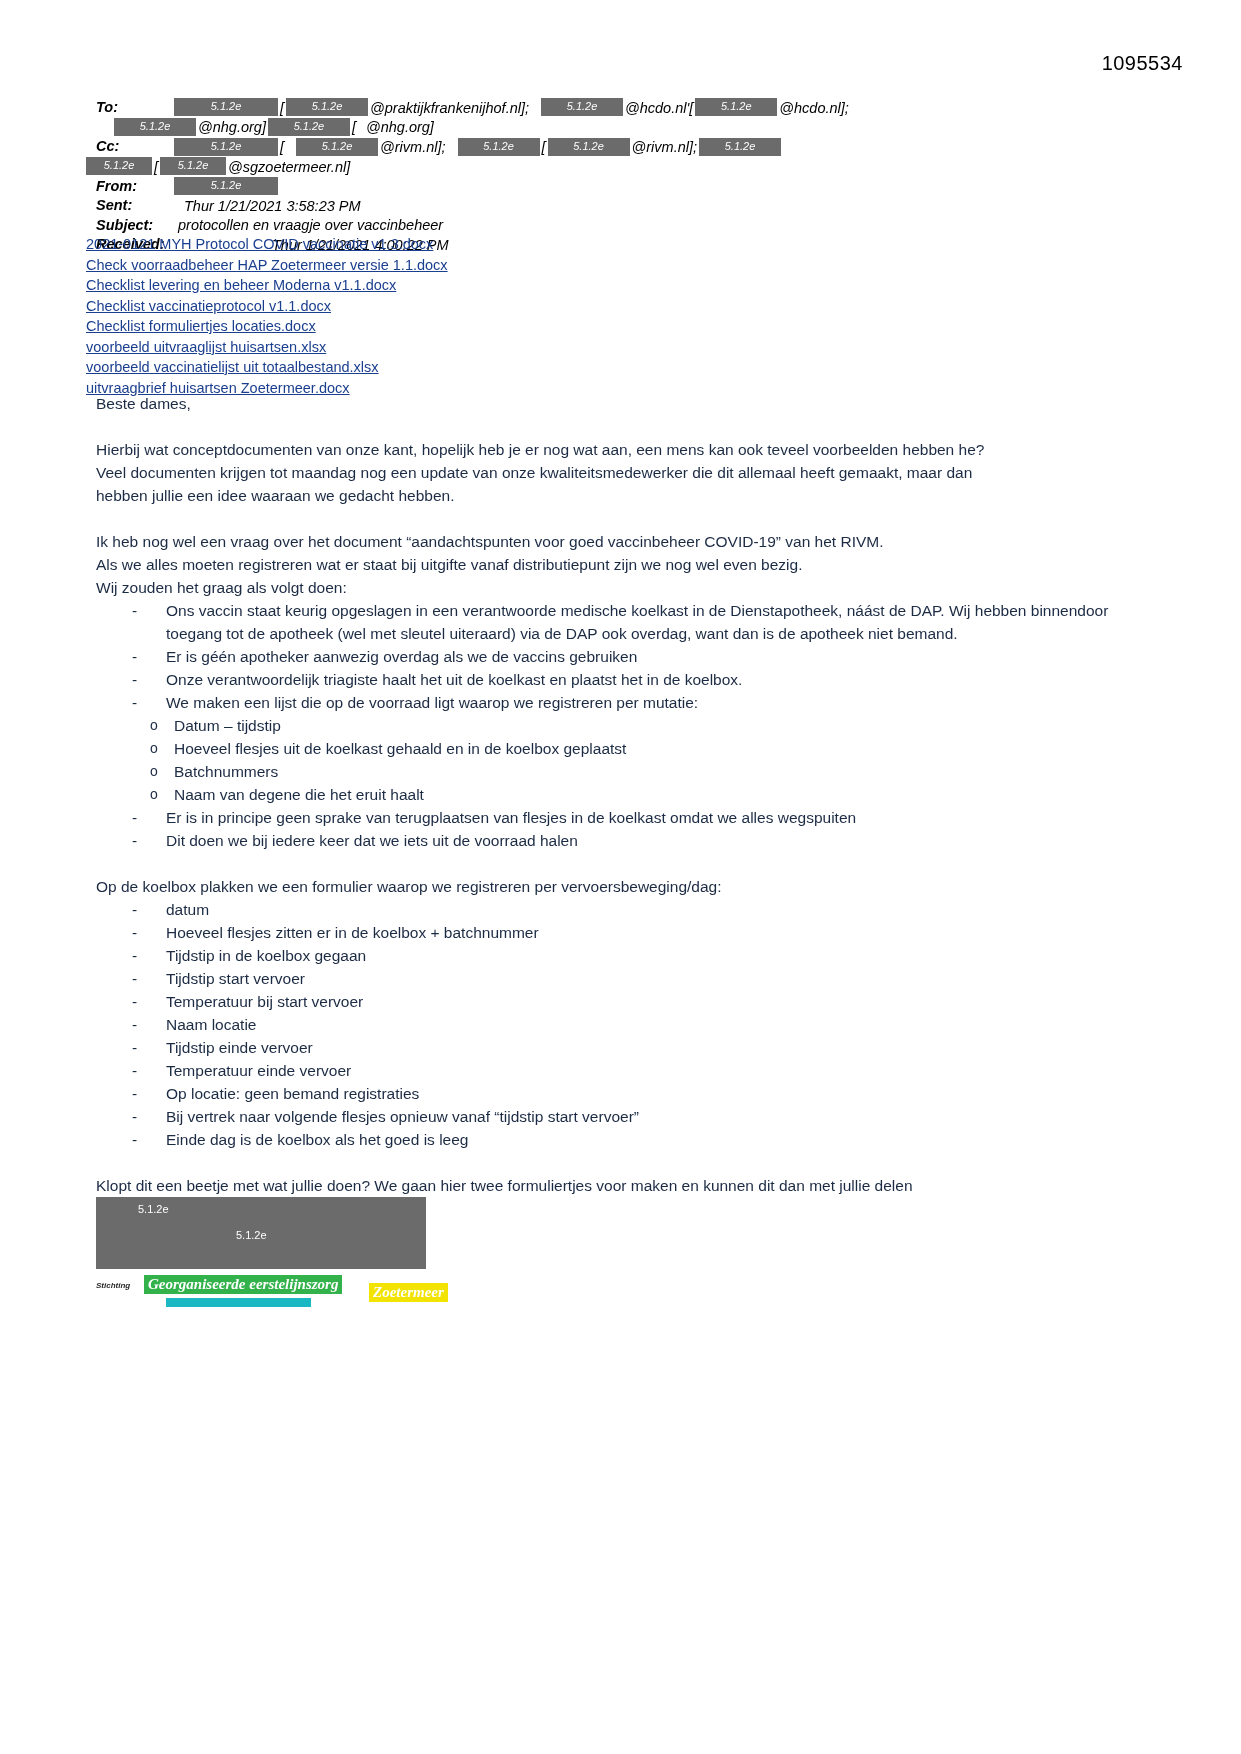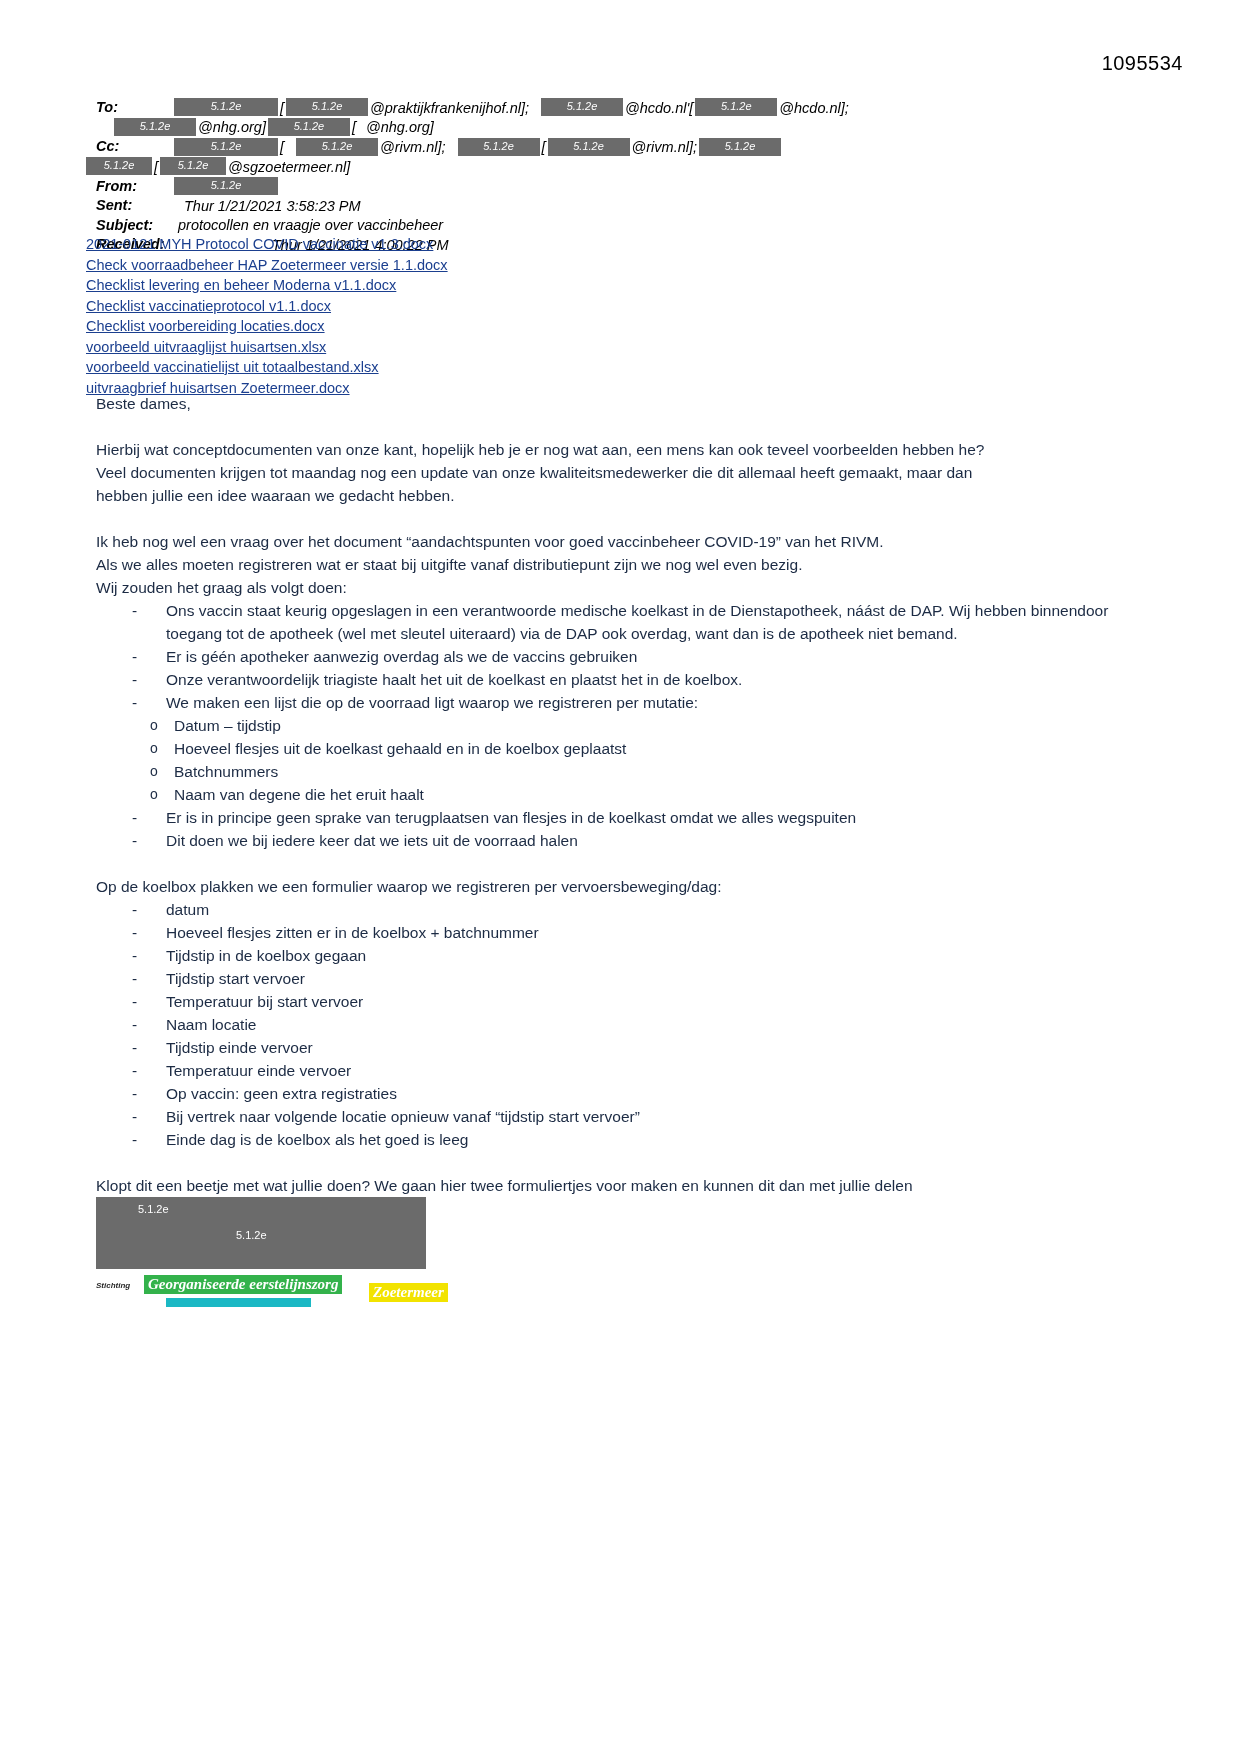--- a/index.html
+++ b/index.html
@@ -249,21 +249,21 @@
       <span class="hdr-label">Received:</span><span class="plain" style="margin-left:100px">Thur 1/21/2021 4:00:22 PM</span>
     </div>
 
   </div>
 
   <div class="attachments">
     <a class="attachment" href="#">2021-0121 MYH Protocol COVID vaccinatie v1.3.docx</a>
     <a class="attachment" href="#">Check voorraadbeheer HAP Zoetermeer versie 1.1.docx</a>
     <a class="attachment" href="#">Checklist levering en beheer Moderna v1.1.docx</a>
     <a class="attachment" href="#">Checklist vaccinatieprotocol v1.1.docx</a>
-    <a class="attachment" href="#">Checklist voorbereiding locaties.docx</a>
+    <a class="attachment" href="#">Checklist formuliertjes locaties.docx</a>
     <a class="attachment" href="#">voorbeeld uitvraaglijst huisartsen.xlsx</a>
     <a class="attachment" href="#">voorbeeld vaccinatielijst uit totaalbestand.xlsx</a>
     <a class="attachment" href="#">uitvraagbrief huisartsen Zoetermeer.docx</a>
   </div>
 
   <div class="body">
 
     <p>Beste dames,</p>
     <div class="spacer"></div>
 
@@ -300,22 +300,22 @@
 
     <ul class="dash">
       <li>datum</li>
       <li>Hoeveel flesjes zitten er in de koelbox + batchnummer</li>
       <li>Tijdstip in de koelbox gegaan</li>
       <li>Tijdstip start vervoer</li>
       <li>Temperatuur bij start vervoer</li>
       <li>Naam locatie</li>
       <li>Tijdstip einde vervoer</li>
       <li>Temperatuur einde vervoer</li>
-      <li>Op vaccin: geen extra registraties</li>
-      <li>Bij vertrek naar volgende locatie opnieuw vanaf “tijdstip start vervoer”</li>
+      <li>Op locatie: geen bemand registraties</li>
+      <li>Bij vertrek naar volgende flesjes opnieuw vanaf “tijdstip start vervoer”</li>
       <li>Einde dag is de koelbox als het goed is leeg</li>
     </ul>
 
     <div class="spacer"></div>
     <p>Klopt dit een beetje met wat jullie doen? We gaan hier twee formuliertjes voor maken en kunnen dit dan met jullie delen</p>
     <p>eventueel. Wordt wel morgen.</p>
     <div class="spacer"></div>
     <p>Bedankt en groet!</p>
   </div>
 

